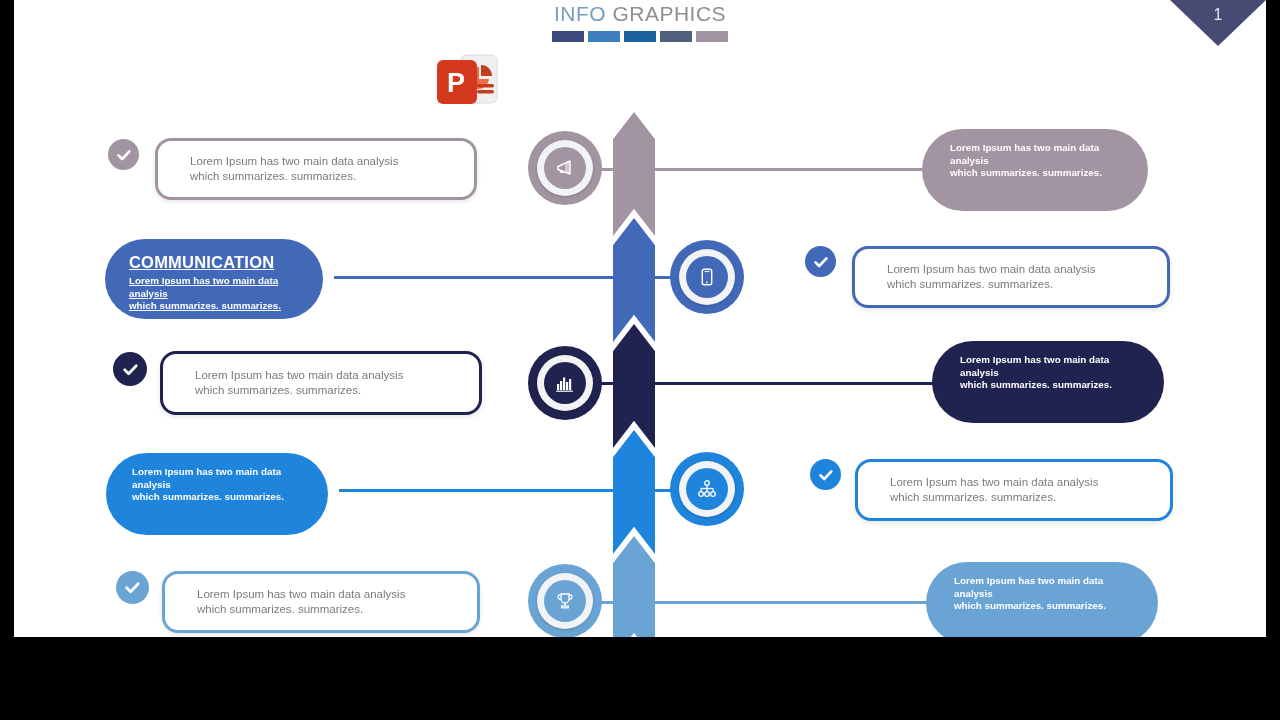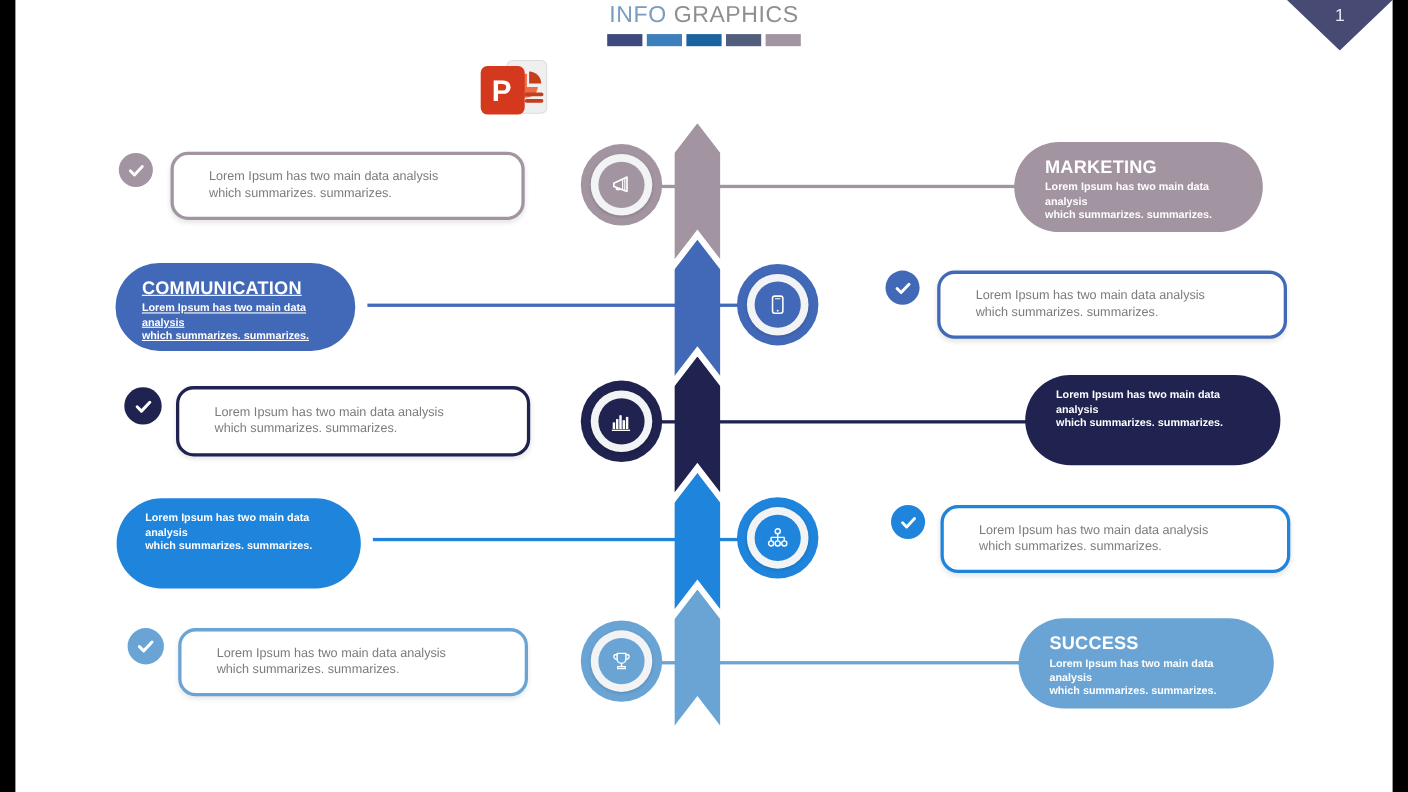--- a/index.html
+++ b/index.html
@@ -21,21 +21,21 @@
     height: 720px;
     background: #000000;
   }
 
   
   .stage {
     position: absolute;
     left: 14px;
     top: 0px;
     width: 1252px;
-    height: 720px;
+    height: 637px;
     background: #ffffff;
     overflow: hidden;
   }
 
   .bar-left, .bar-right {
     position: absolute;
     top: 0;
     width: 14px;
     height: 720px;
     background: #000000;
@@ -261,21 +261,20 @@
             <path d="M5 10.5 L17 5 L17 18 L5 13.5 Z" fill="none" stroke="#ffffff" stroke-width="1.5" stroke-linejoin="round"></path>
             <path d="M7.5 13.7 L7.5 16.3 L10.3 16.3 L10.3 14.7" fill="none" stroke="#ffffff" stroke-width="1.4" stroke-linejoin="round"></path>
             <line x1="13" y1="6.8" x2="13" y2="16.5" stroke="#ffffff" stroke-width="1"></line>
             <line x1="15" y1="6" x2="15" y2="17.2" stroke="#ffffff" stroke-width="1"></line>
           </svg>
         </div>
       </div>
     </div>
 
     <div class="pill" style="left:908px; top:129px; width:226px; height:82px; background:#a294a1">
-      <div class="pill-title">MARKETING</div>
       <div class="pill-body">
         <div>Lorem Ipsum has two main data analysis</div>
         <div>which summarizes. summarizes.</div>
       </div>
     </div>
 
     <div class="connector" style="left:320px; top:276px; width:300px; background:#4269b8"></div>
     <div class="connector" style="left:628px; top:276px; width:60px; background:#4269b8"></div>
 
     <div class="pill" style="left:91px; top:239px; width:218px; height:80px; background:#4269b8; padding-left:24px;text-decoration:underline;">
@@ -414,21 +413,20 @@
             <path d="M7 5.2 L4.6 5.2 A2.6 2.6 0 0 0 7 9.4" fill="none" stroke="#ffffff" stroke-width="1.2"></path>
             <path d="M15 5.2 L17.4 5.2 A2.6 2.6 0 0 1 15 9.4" fill="none" stroke="#ffffff" stroke-width="1.2"></path>
             <line x1="11" y1="13" x2="11" y2="16" stroke="#ffffff" stroke-width="1.3"></line>
             <rect x="7.6" y="16" width="6.8" height="1.8" fill="none" stroke="#ffffff" stroke-width="1.2"></rect>
           </svg>
         </div>
       </div>
     </div>
 
     <div class="pill" style="left:912px; top:562px; width:232px; height:82px; background:#6aa4d4">
-      <div class="pill-title">SUCCESS</div>
       <div class="pill-body">
         <div>Lorem Ipsum has two main data analysis</div>
         <div>which summarizes. summarizes.</div>
       </div>
     </div>
 
   </div>
 </div>
 
 </body></html>

